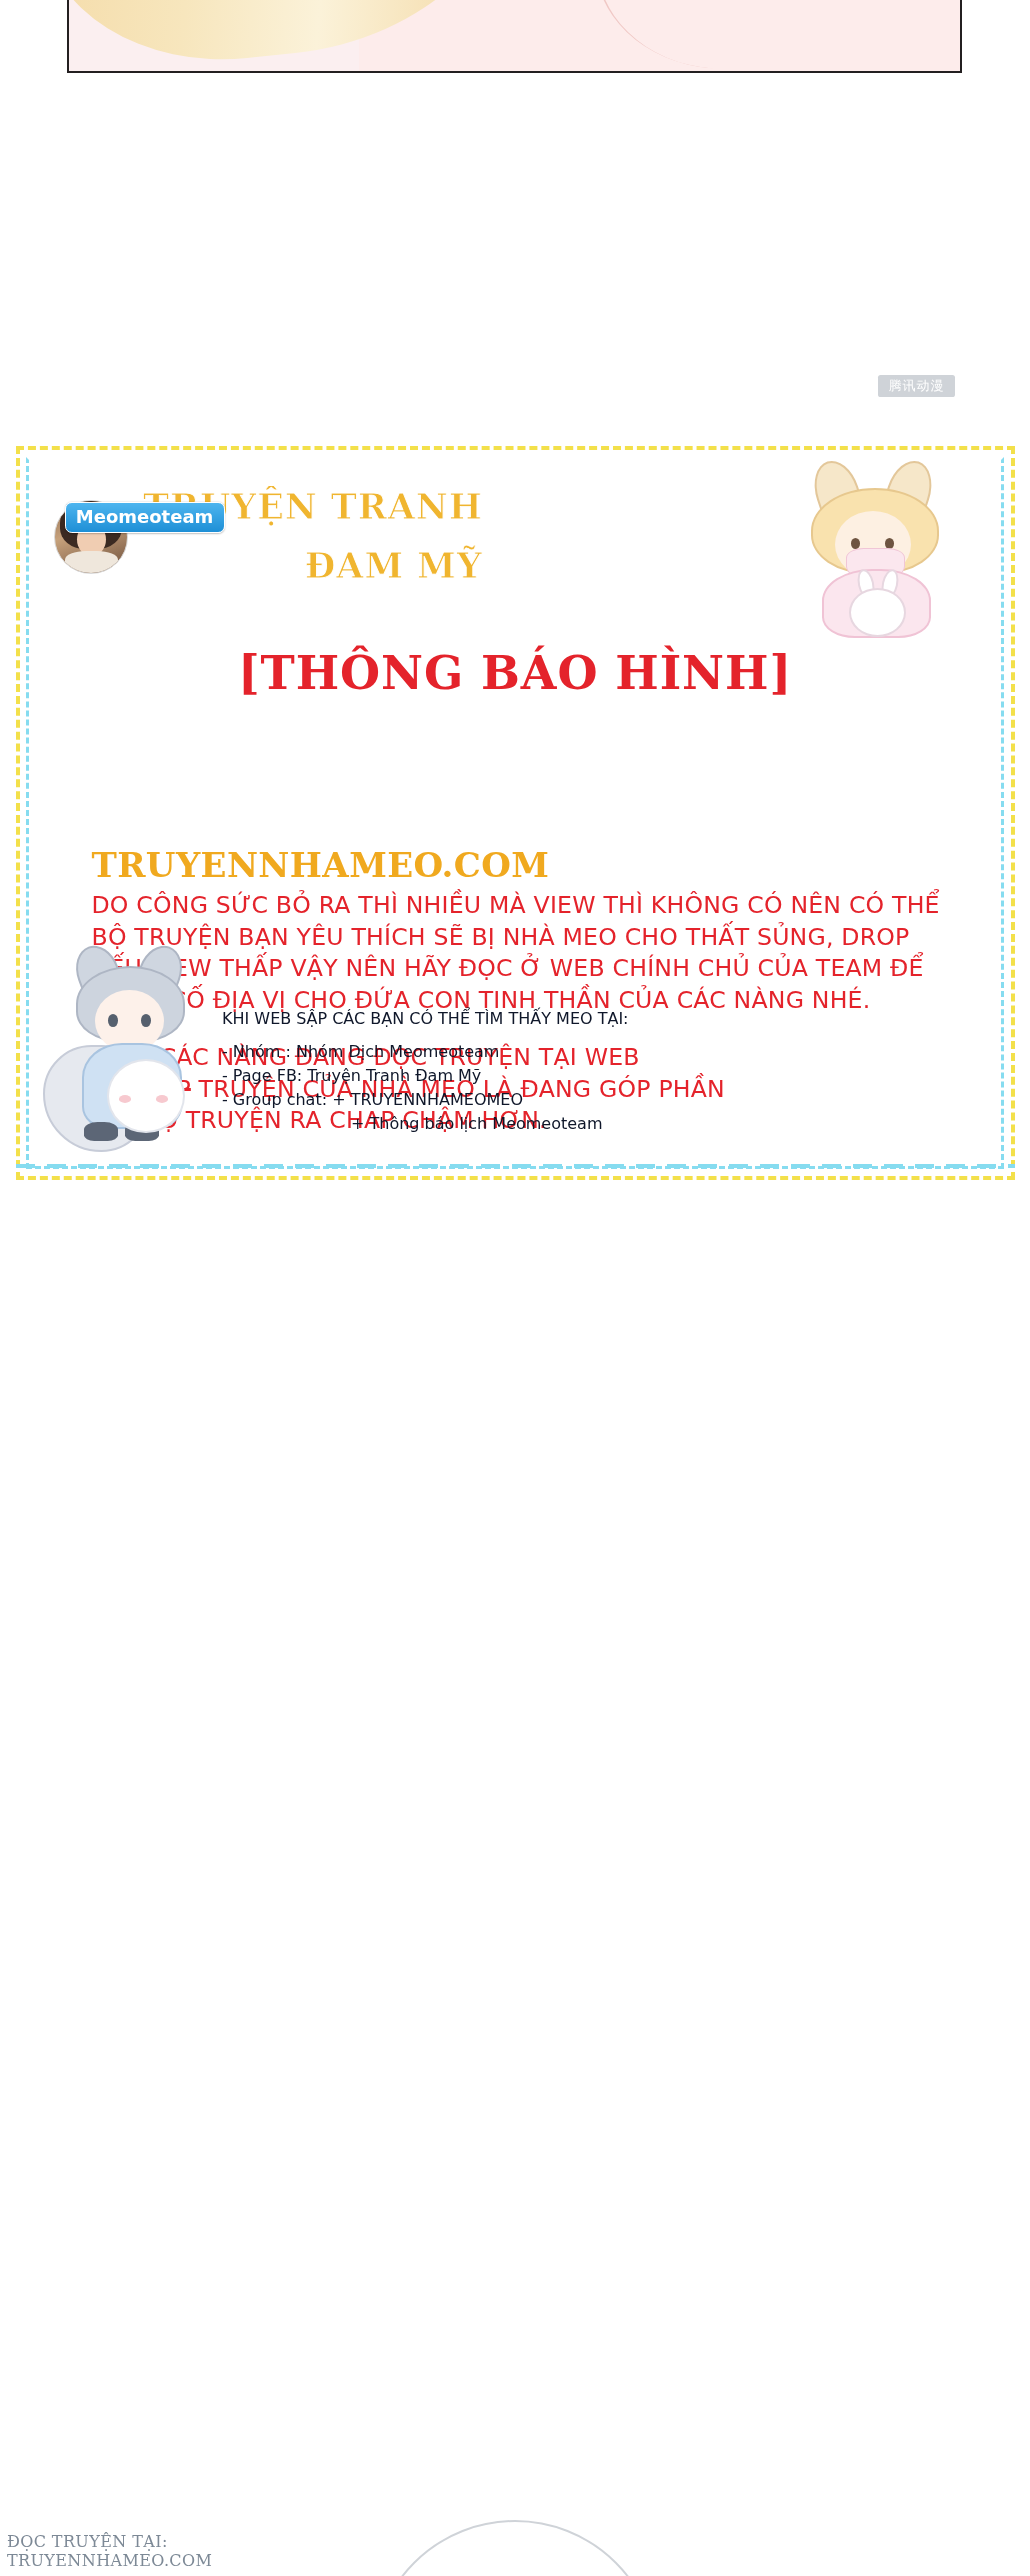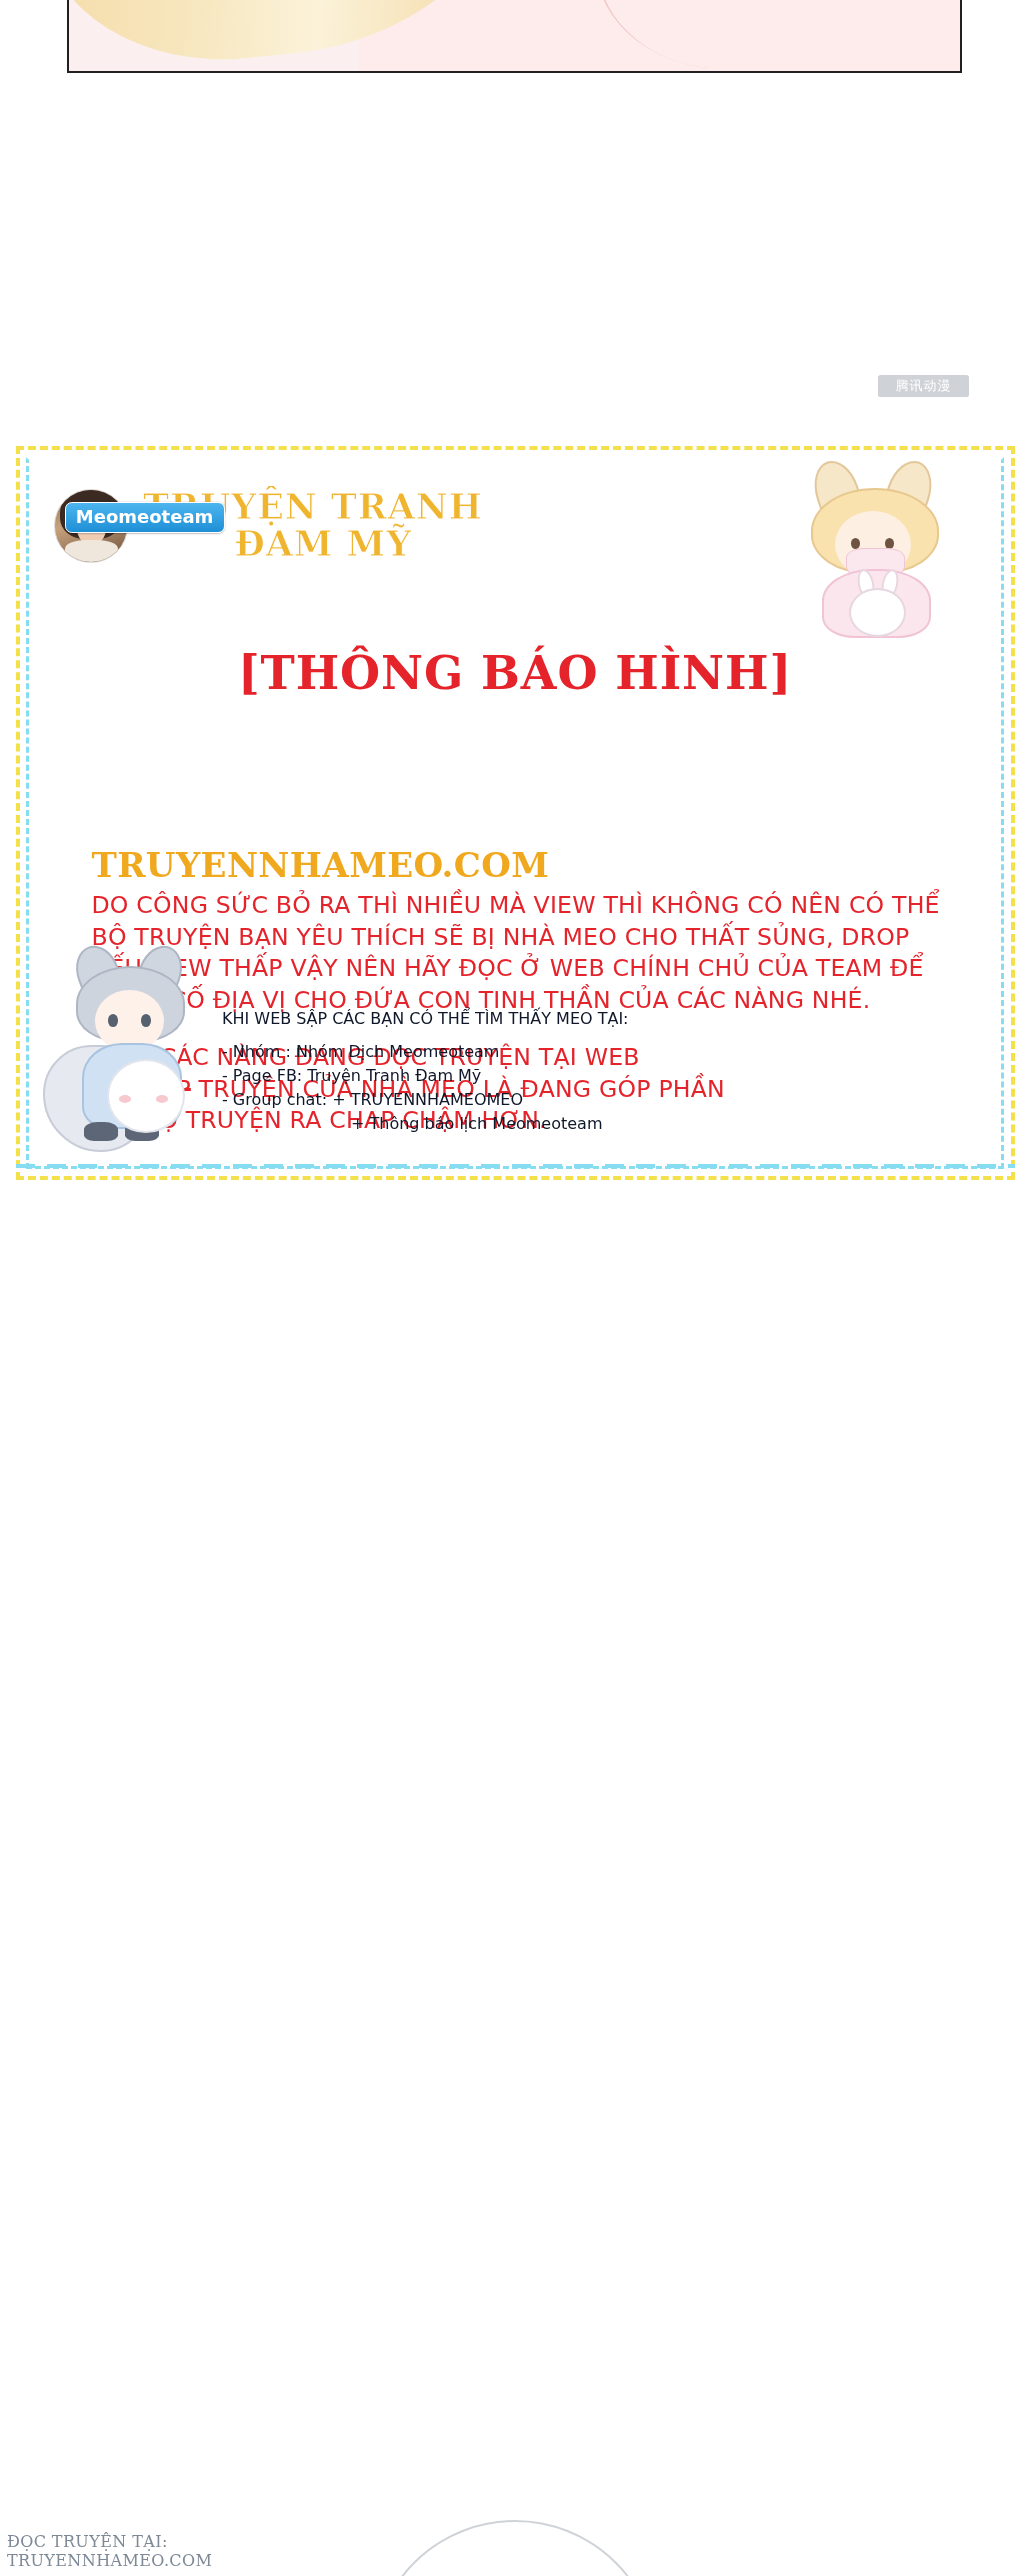--- a/index.html
+++ b/index.html
@@ -53,21 +53,21 @@
     border-left: 2.6px solid #f0c9c6;
     border-radius: 60% 0 0 40%;
     transform: rotate(4deg);
   }
 
   
   .cn-watermark {
     position: absolute;
     left: 878px;
     top: 375px;
-    width: 91px;
+    width: 77px;
     height: 22px;
     background: #cfd3d8;
     border-radius: 2.6px;
     color: #fff;
     font-size: 13px;
     line-height: 22px;
     text-align: center;
     letter-spacing: 0.9px;
     font-family: "DejaVu Sans", sans-serif;
   }
@@ -160,22 +160,23 @@
     font-family: "DejaVu Serif", serif;
     font-weight: bold;
     font-size: 35px;
     line-height: 1.05;
     letter-spacing: 0.9px;
     -webkit-text-stroke: 0.9px #ffffff;
     text-shadow: 1.7px 1.7px 0 #ffffff, -0.9px -0.9px 0 #fff;
   }
   .brand-title .l2 {
     display: block;
-    text-align: center;
+    text-align: right;
     margin-left: 20.6px;
+    margin-top: 22px;
   }
 
   
   .mascot-top {
     position: absolute;
     right: 60px;
     top: 8.6px;
     width: 155px;
     height: 180px;
   }

